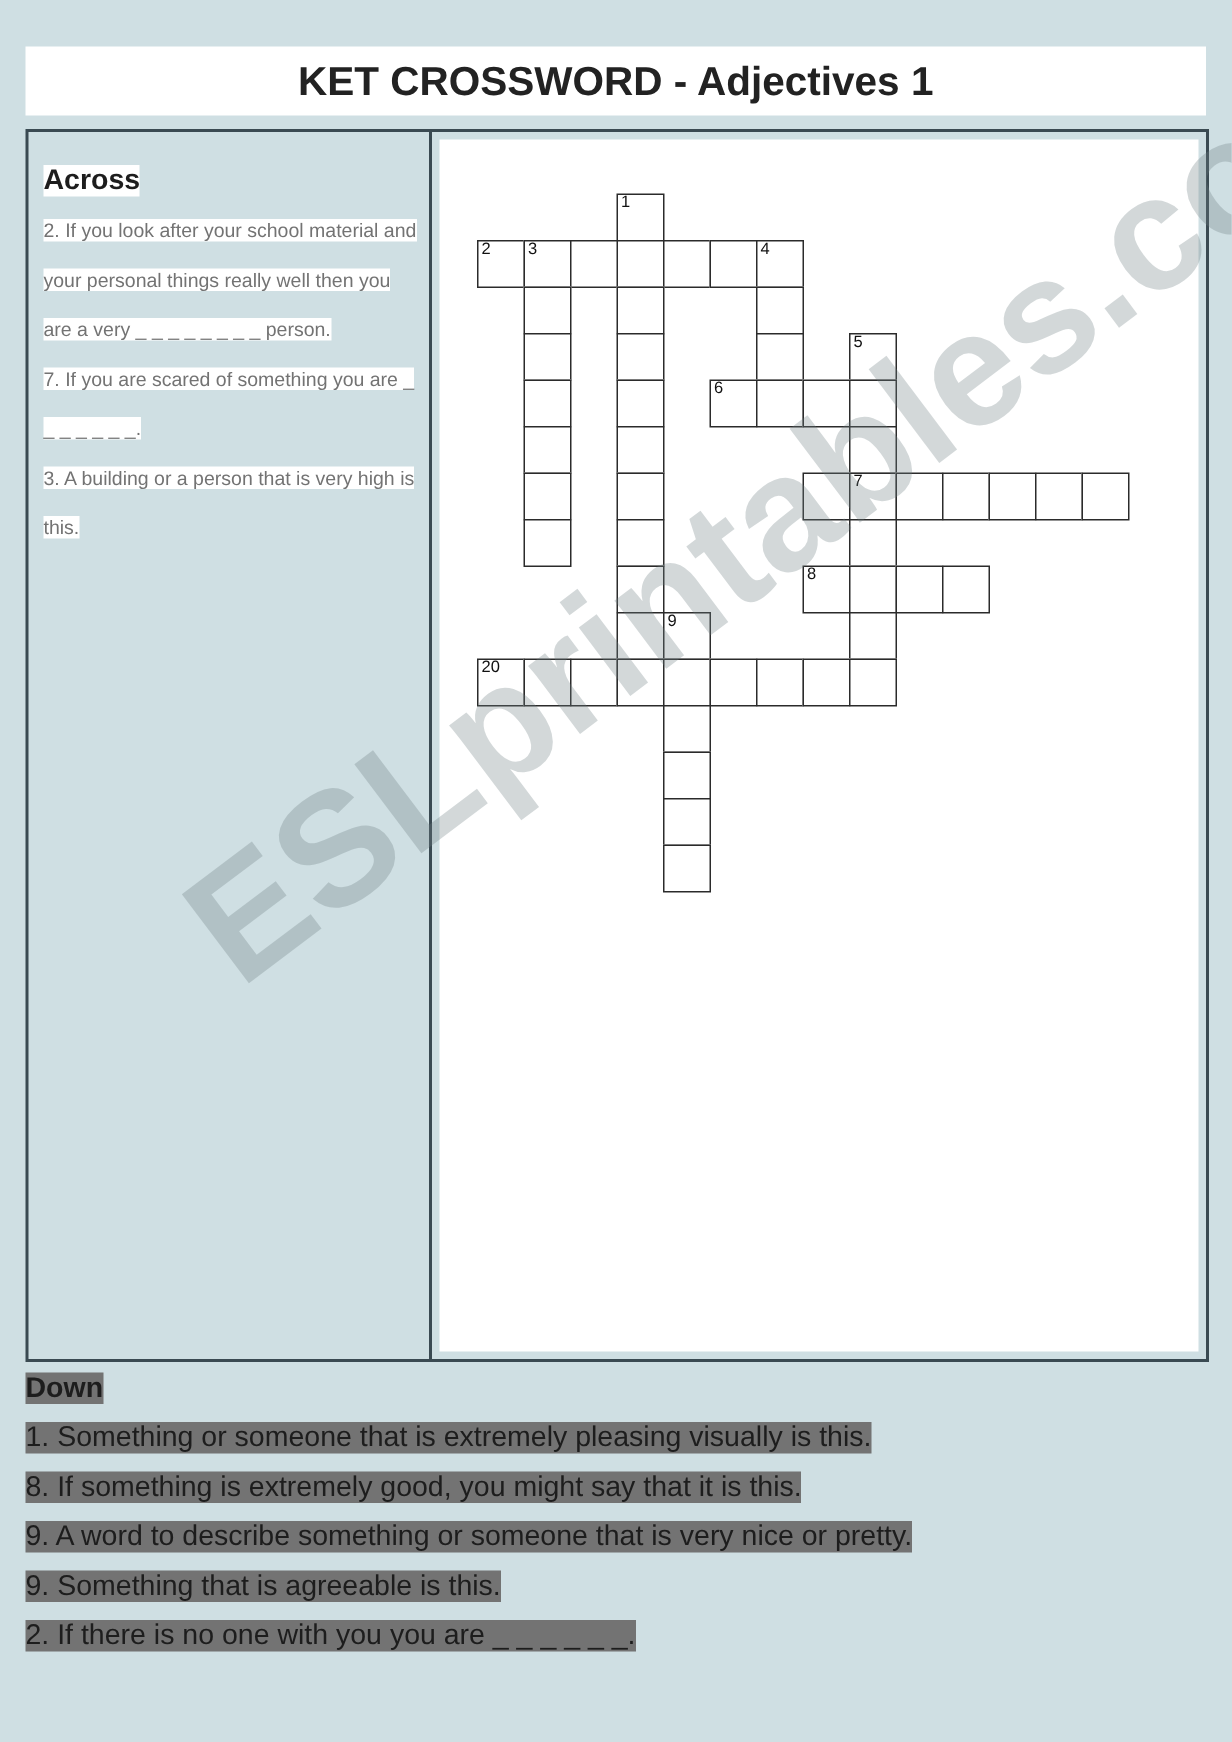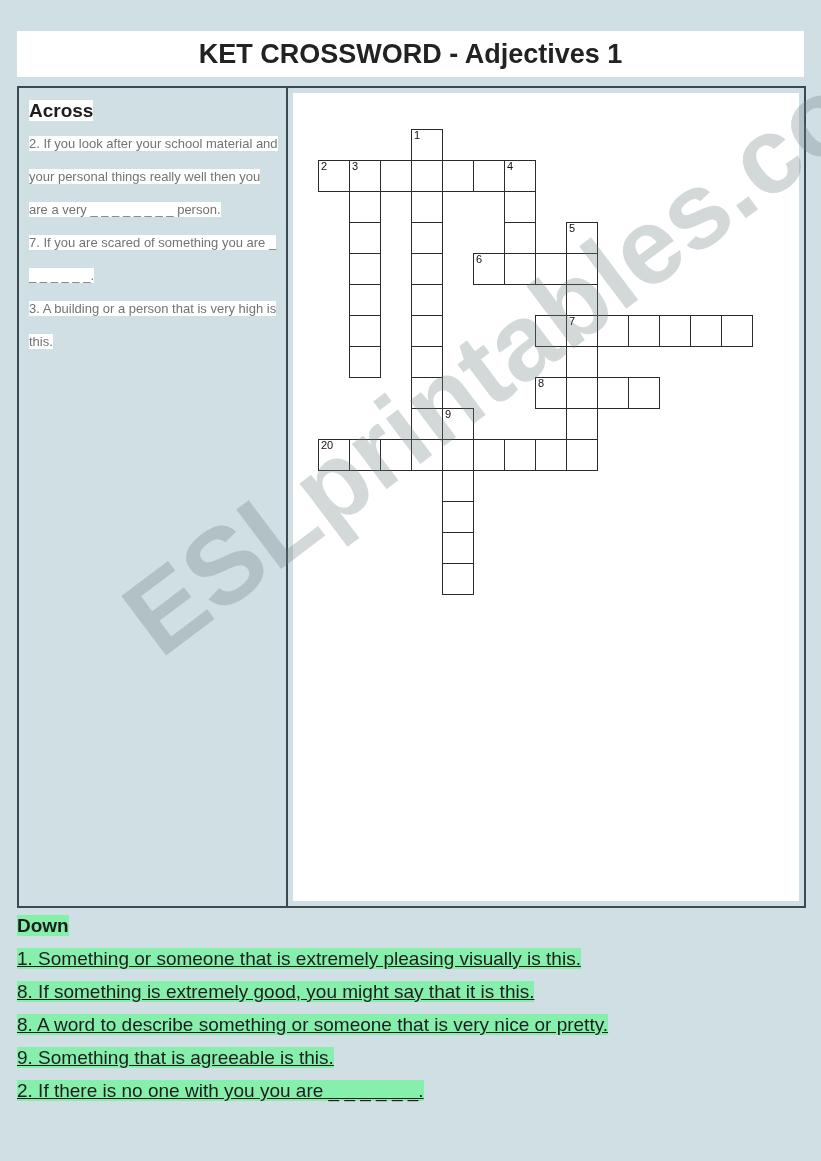--- a/index.html
+++ b/index.html
@@ -49,21 +49,21 @@
     width: 789px;
     height: 822px;
     border: 2px solid #3a4a52;
     box-sizing: border-box;
     display: flex;
   }
   .across-panel {
     width: 269px;
     box-sizing: border-box;
     border-right: 2px solid #3a4a52;
-    padding: 6px 6px 0 10px;
+    padding: 16px 6px 0 10px;
     position: relative;
     overflow: hidden;
   }
   .grid-panel {
     flex: 1;
     background: #ffffff;
     margin: 5px;
     position: relative;
     overflow: hidden;
   }
@@ -104,23 +104,22 @@
     color: #1d1d1d;
     line-height: 32px;
     margin: 0;
   }
   .down-clue {
     font-size: 19px;
     color: #1d1d1d;
     line-height: 33px;
     margin: 0;
     white-space: nowrap;
-    text-decoration: underline;
-  }
-  .down-head span.hl, .down-clue span.hl { background: #86efac; }
+  }
+  .down-head span.hl, .down-clue span.hl { background: #737373; }
 
   
   .cell {
     position: absolute;
     width: 32px;
     height: 32px;
     border: 1px solid #2b2b2b;
     box-sizing: border-box;
     background: #ffffff;
   }
@@ -254,21 +253,21 @@
         <div class="cell" style="left: 149px; top: 439px;"></div>
         <div class="cell" style="left: 149px; top: 470px;"></div>
       </div>
 
   </div>
 
   <div class="down-section">
     <p class="down-head"><span class="hl">Down</span></p>
     <p class="down-clue"><span class="hl">1. Something or someone that is extremely pleasing visually is this.</span></p>
     <p class="down-clue"><span class="hl">8. If something is extremely good, you might say that it is this.</span></p>
-    <p class="down-clue"><span class="hl">8. A word to describe something or someone that is very nice or pretty.</span></p>
+    <p class="down-clue"><span class="hl">9. A word to describe something or someone that is very nice or pretty.</span></p>
     <p class="down-clue"><span class="hl">9. Something that is agreeable is this.</span></p>
     <p class="down-clue"><span class="hl">2. If there is no one with you you are _ _ _ _ _ _.</span></p>
   </div>
 
   <div class="watermark">
     <div class="wm-text">ESLprintables.com</div>
   </div>
 
 </div>
 

